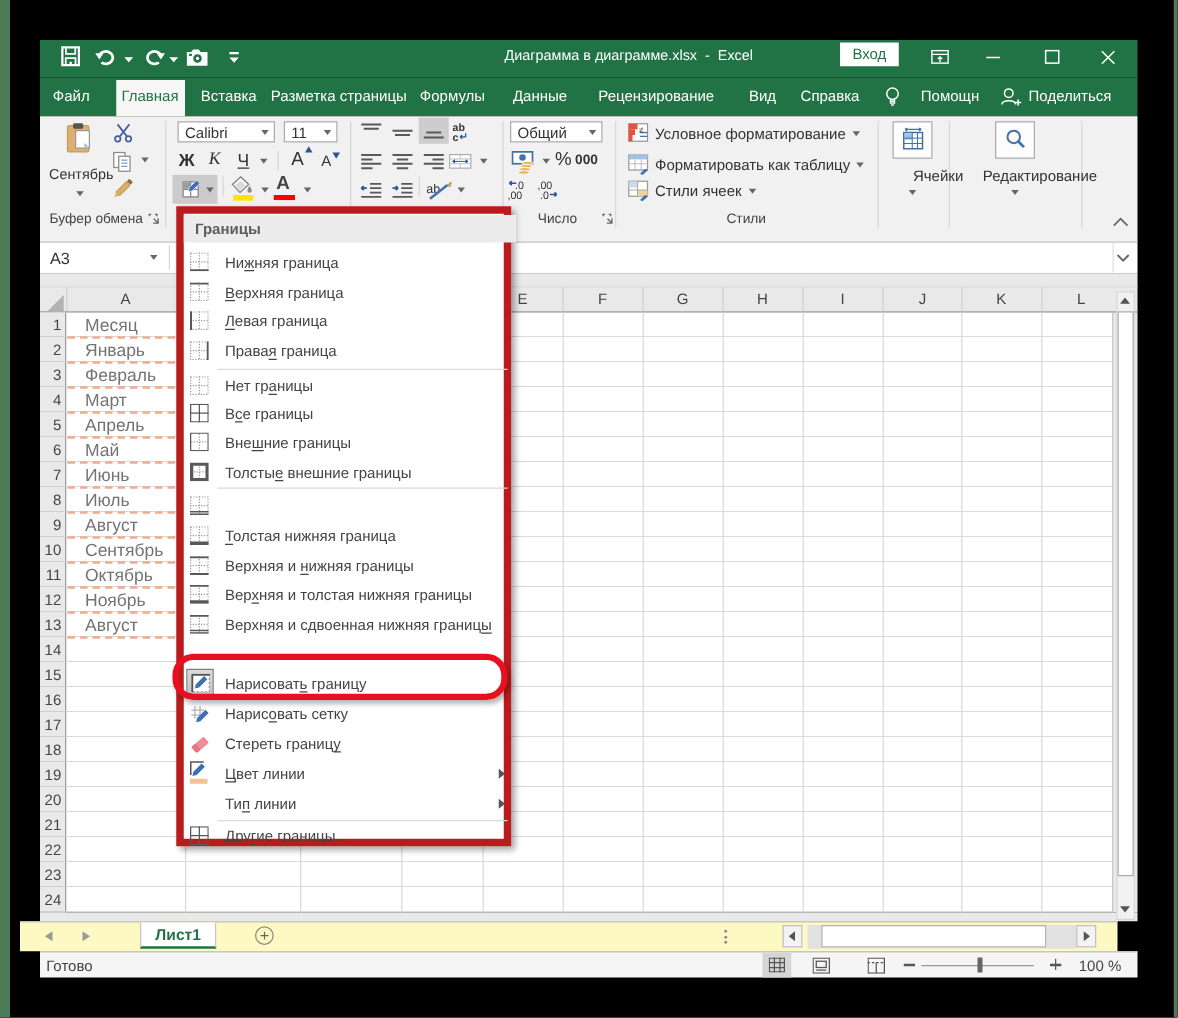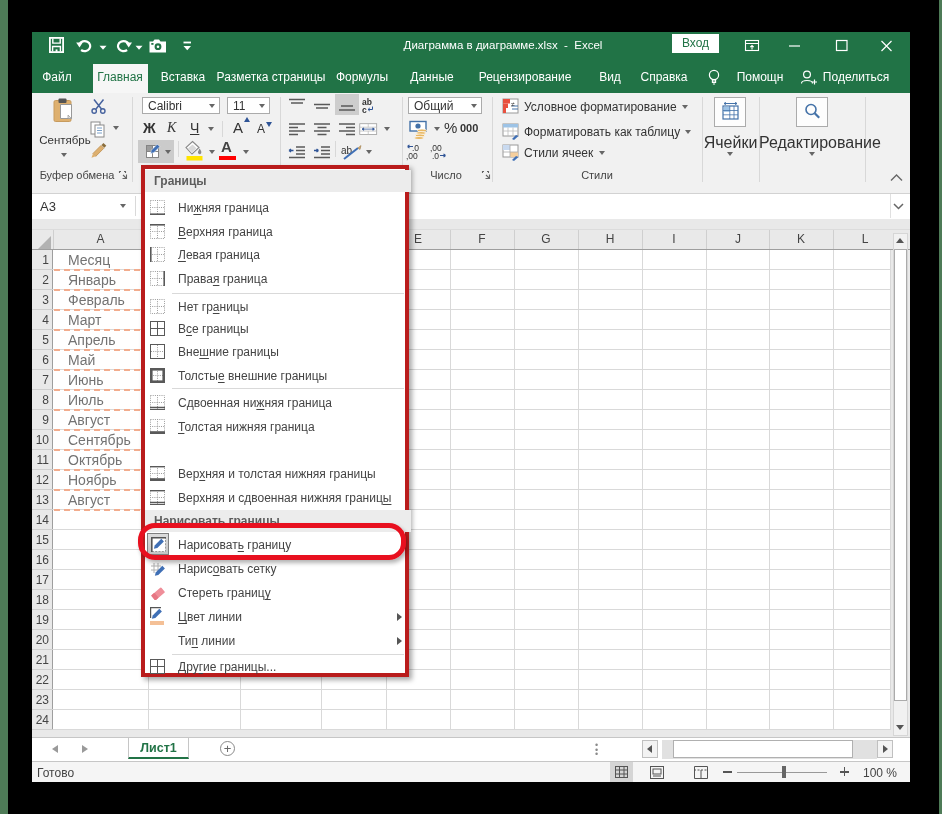--- a/index.html
+++ b/index.html
@@ -10,43 +10,43 @@
 #stripL { left:0; top:0; width:8px; height:814px; background:#4e7b57; }
 #stripR { left:939px; top:0; width:3px; height:814px; background:#4e7b57; }
 
 #titlebar { left:32px; top:32px; width:878px; height:30px; background:#217346; }
 #tabrow { left:32px; top:62px; width:878px; height:31px; background:#217346; }
 #ribbon { left:32px; top:93px; width:878px; height:101px; background:#f1f1f1; border-bottom:1px solid #d2d2d2; }
 #fbar { left:32px; top:194px; width:878px; height:25px; background:#fff; }
 #hdrband { left:32px; top:219px; width:878px; height:31px; background:#e9e9e9; border-bottom:1px solid #9e9e9e; }
 #grid { left:32px; top:250px; width:858px; height:480px; background:#fff; }
 #fill2 { left:32px; top:730px; width:878px; height:7px; background:#e9e9e9; }
-#tabbar { left:32px; top:737px; width:878px; height:24px; background:#ffffff; border-top:1px solid #c6c6c6; }
+#tabbar { left:16px; top:737px; width:878px; height:24px; background:#fef9c3; border-top:1px solid #c6c6c6; }
 #statusbar { left:32px; top:761px; width:878px; height:21px; background:#f5f5f5; border-top:1px solid #c6c6c6; }
 .white { color:#fff; }
 .tab { top:8px; transform:translateX(-50%); font-size:12px; white-space:nowrap; color:#fff; }
-.t12 { font-size:16px; }
+.t12 { font-size:12px;margin-left:20px; }
 .vdiv { top:4px; width:1px; height:85px; background:#d8d8d8; }
 .da { width:0; height:0; border-left:3.5px solid transparent; border-right:3.5px solid transparent; border-top:4px solid #666; }
 .da2 { display:inline-block; width:0; height:0; border-left:3.5px solid transparent; border-right:3.5px solid transparent; border-top:4px solid #666; vertical-align:2px; margin-left:2px; }
 .combo { background:#fff; border:1px solid #ababab; font-size:12px; color:#333; }
 .combo span { position:absolute; left:5px; top:1px; }
 .combo i { position:absolute; right:4px; top:6px; width:0; height:0; border-left:3.5px solid transparent; border-right:3.5px solid transparent; border-top:4px solid #666; }
 .glabel { font-size:11px; color:#444; text-align:center; }
 .alico .g { stroke:#595959; stroke-width:1.6; fill:none; }
 .rtext { font-size:12px; color:#333; }
 .bigbtn { width:32px; height:30px; background:#fdfdfd; border:1px solid #ababab; }
 .colsep { top:11px; width:1px; height:19px; background:#cfcfcf; }
 .hl { top:13px; font-size:12px; color:#444; text-align:center; }
 .gv { top:0; width:1px; height:480px; background:#d9d9d9; }
 .rn { left:0; width:17px; height:20px; font-size:12px; color:#444; text-align:right; line-height:20px; }
 .cell { left:36px; height:28px; font-size:14px; color:#737373; line-height:20px; }
 .dash { left:22px; width:186px; height:0; border-top:2px dashed #f2ac8d; margin-top:-1px; }
 .sbox { top:2px; width:16px; height:18px; background:#f3f3f3; border:1px solid #c0c0c0; }
-#menu { left:141px; top:165px; width:268px; height:512px; background:#fff; border:4px solid #b91c1c; box-shadow:3px 3px 5px rgba(0,0,0,0.35); z-index:10; }
+#menu { left:141px; top:165px; width:268px; height:512px; background:#fff; border:6px solid #b91c1c; box-shadow:3px 3px 5px rgba(0,0,0,0.35); z-index:10; }
 .mhead { left:0; width:266px; height:22px; background:#ececec; font-size:12px; font-weight:bold; color:#5d5d5d; line-height:22px; padding-left:9px; }
 .mi { left:0; width:266px; height:24px; }
 .mi .txt { position:absolute; left:33px; top:0; font-size:12px; color:#444; line-height:24px; white-space:nowrap; }
 .mi svg.mico { position:absolute; left:5px; top:4px; }
 .msep { left:27px; width:232px; height:1px; background:#d9d9d9; }
 .subarr { position:absolute; left:252px; top:8px; width:0; height:0; border-top:4px solid transparent; border-bottom:4px solid transparent; border-left:5px solid #555; }
 u { text-underline-offset:2px; }
 </style>
 </head>
 <body>
@@ -296,21 +296,21 @@
     <path d="M3 1.5 h13 M3 1.5 l1.8 -1.2 M3 1.5 l1.8 1.2 M16 1.5 l-1.8 -1.2 M16 1.5 l-1.8 1.2" stroke="#4472a8" stroke-width="1"></path>
   </svg>
   <div class="abs t12" style="left:670px;top:41px;width:57px;text-align:center;color:#333">Ячейки</div>
   <div class="abs da" style="left:695px;top:59px"></div>
 
   <div class="abs bigbtn" style="left:764px;top:4px"></div>
   <svg class="abs" style="left:771px;top:9px" width="19" height="19" viewBox="0 0 19 19">
     <circle cx="8" cy="7.5" r="5" fill="none" stroke="#4472a8" stroke-width="1.6"></circle>
     <path d="M11.7 11.2 l4.5 4.5" stroke="#4472a8" stroke-width="2.2"></path>
   </svg>
-  <div class="abs t12" style="left:727px;top:41px;width:106px;text-align:left;color:#333">Редактирование</div>
+  <div class="abs t12" style="left:727px;top:41px;width:106px;text-align:center;color:#333">Редактирование</div>
   <div class="abs da" style="left:777px;top:59px"></div>
   <svg class="abs" style="left:858px;top:80px" width="13" height="9" viewBox="0 0 13 9" fill="none" stroke="#666">
         <path d="M1 7.5 L6.5 2 L12 7.5" stroke-width="1.4"></path>
       </svg>
 </div>
 <div id="fbar" class="abs">
   <div class="abs" style="left:8px;top:5px;font-size:13px;color:#333">A3</div>
   <div class="abs da" style="left:88px;top:10px"></div>
   <div class="abs" style="left:103px;top:2px;width:1px;height:20px;background:#d9d9d9"></div>
   <div class="abs" style="left:858px;top:0;width:16px;height:24px;border-left:1px solid #e0e0e0"></div>
@@ -503,46 +503,51 @@
           <rect x="1.3" y="1.3" width="12.4" height="12.4" stroke="#595959" stroke-width="2.6" fill="none"></rect>
         </svg>
         <span class="txt">Толсты<u>е</u> внешние границы</span>
       </div>
 <div class="abs msep" style="top:219px"></div>
 <div class="abs mi" style="top:222px">
         <svg class="mico" width="15" height="15">
           <use href="#dotbase"></use>
           <path d="M0 12.4 h15 M0 14.4 h15" stroke="#595959" stroke-width="1.1"></path>
         </svg>
-        <span class="txt">Сдвоенная ни<u>ж</u>няя граница</span>
       </div>
 <div class="abs mi" style="top:246px">
         <svg class="mico" width="15" height="15">
           <use href="#dotbase"></use>
           <path d="M0 13.6 h15" stroke="#595959" stroke-width="2.8"></path>
         </svg>
         <span class="txt"><u>Т</u>олстая нижняя граница</span>
+      </div>
+<div class="abs mi" style="top:270px">
+        <svg class="mico" width="15" height="15">
+          <use href="#dotbase"></use>
+          <path d="M0 0.8 h15 M0 14.2 h15" stroke="#595959" stroke-width="1.6"></path>
+        </svg>
+        <span class="txt">Верхняя и <u>н</u>ижняя границы</span>
       </div>
 <div class="abs mi" style="top:293px">
         <svg class="mico" width="15" height="15">
           <use href="#dotbase"></use>
           <path d="M0 0.7 h15" stroke="#595959" stroke-width="1.4"></path>
           <path d="M0 13.6 h15" stroke="#595959" stroke-width="2.8"></path>
         </svg>
         <span class="txt">Вер<u>х</u>няя и толстая нижняя границы</span>
       </div>
 <div class="abs mi" style="top:317px">
         <svg class="mico" width="15" height="15">
           <use href="#dotbase"></use>
           <path d="M0 0.7 h15" stroke="#595959" stroke-width="1.4"></path>
           <path d="M0 12.4 h15 M0 14.4 h15" stroke="#595959" stroke-width="1.1"></path>
         </svg>
         <span class="txt">Верхняя и сдвоенная нижняя границ<u>ы</u></span>
       </div>
-<div class="abs mhead" style="top:341px;height:22px">Нарисовать границы</div>
 <div class="abs mi" style="top:364px">
   <div style="position:absolute;left:2px;top:0px;width:22px;height:22px;background:linear-gradient(#dcdcdc,#c3c3c3);border:1px solid #7f7f7f"></div>
   <svg class="mico" style="left:5.5px;top:3.5px" width="15" height="15">
           <rect x="0.5" y="0.5" width="14" height="14" fill="#fff" stroke="#999" stroke-dasharray="2 1.3"></rect>
           <path d="M0.8 15 V0.8 H15" stroke="#555" stroke-width="1.6" fill="none"></path>
           <path d="M10.3 1.8 l2.6 2.6 -6.6 6.6 -3.4 0.8 0.8 -3.4 z" fill="#3f6fb5"></path>
         </svg>
   <span class="txt">Нарисоват<u>ь</u> границу</span>
 </div>
 <div class="abs mi" style="top:388px">

